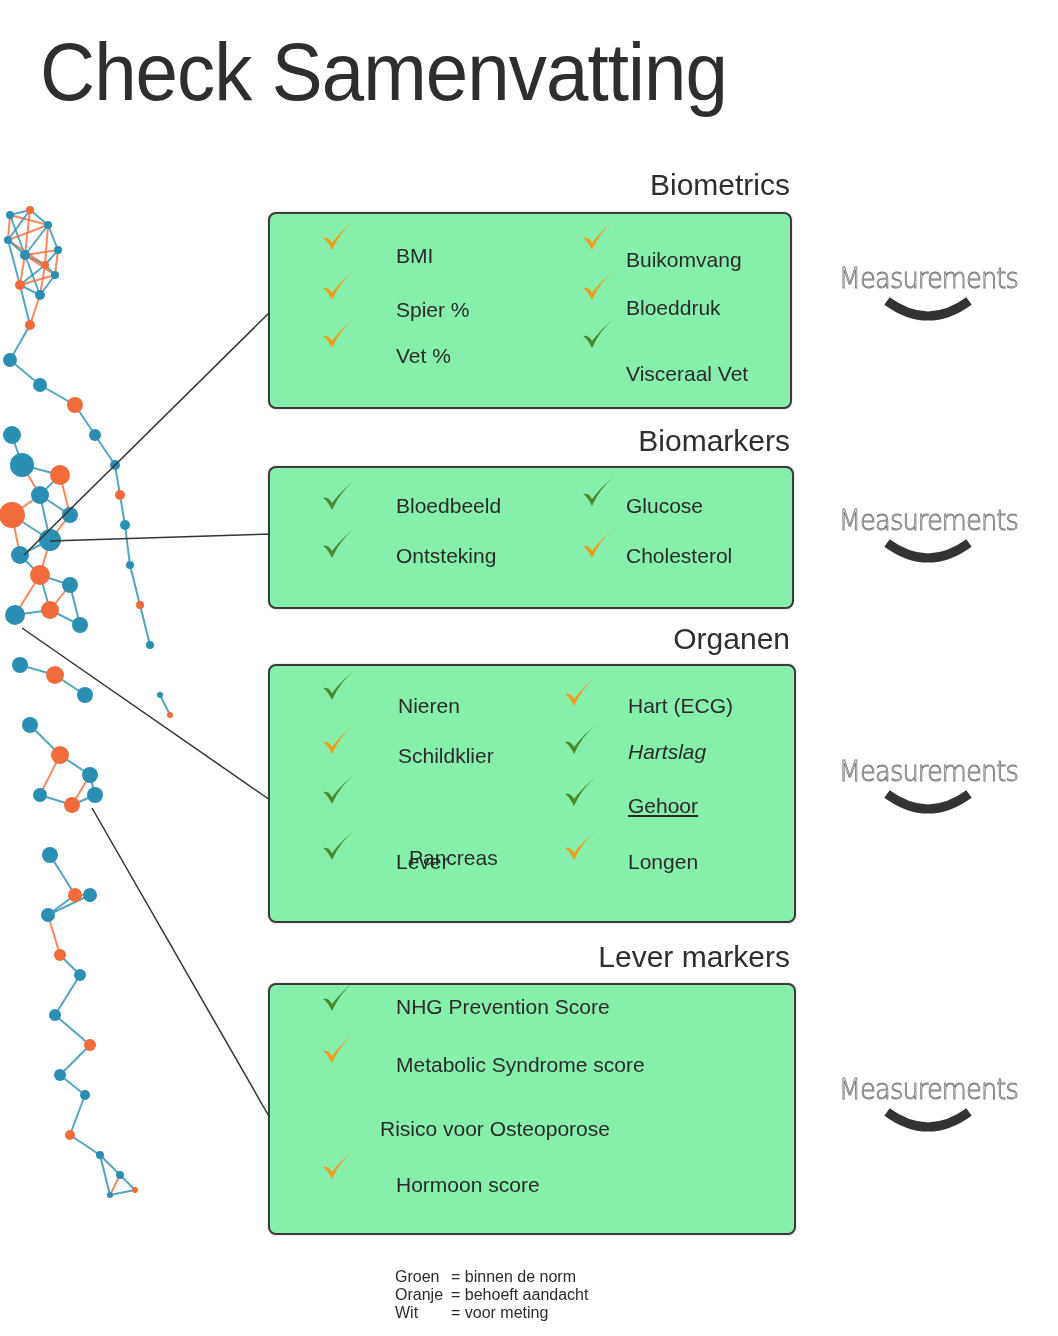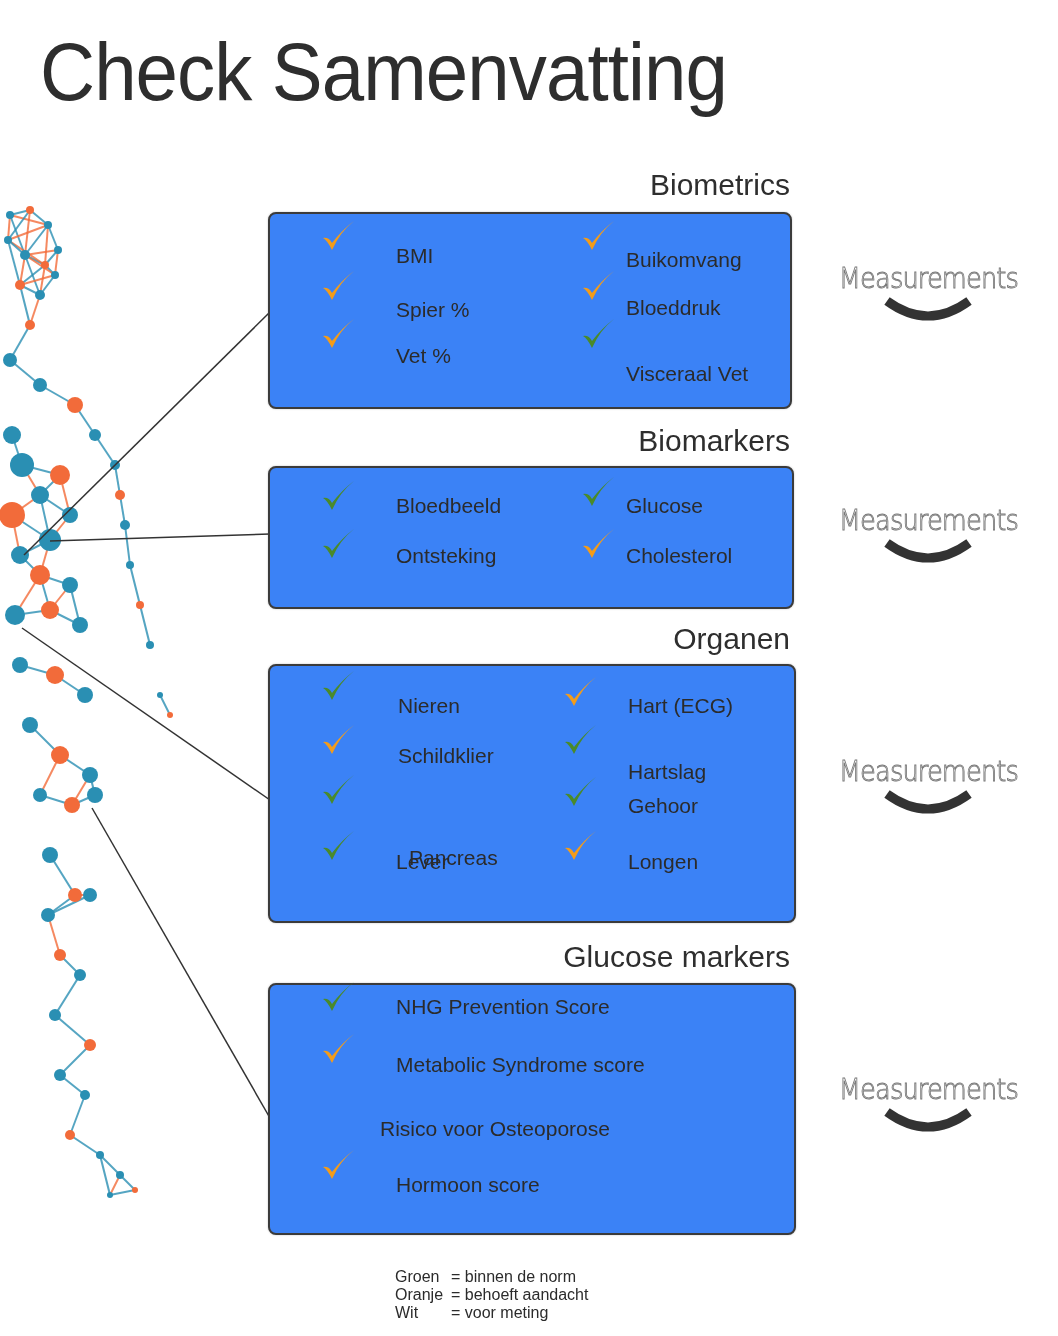--- a/index.html
+++ b/index.html
@@ -1,19 +1,19 @@
 <!DOCTYPE html>
 <html><head>
 <meta charset="utf-8">
 <style>
   html, body { margin:0; padding:0; background:#ffffff; }
   body { width:1058px; height:1336px; position:relative; overflow:hidden; font-family:"Liberation Sans", sans-serif; color:#2b2b2b; }
   .title { position:absolute; left:40px; top:22px; font-size:82px; font-weight:normal; color:#2e2e2e; letter-spacing:-1px; line-height:100px; white-space:nowrap; transform:scaleX(0.93); transform-origin:left top; }
   .section-title { position:absolute; font-size:30px; color:#2e2e2e; text-align:right; white-space:nowrap; }
-  .box { position:absolute; border:2px solid #3b3b3b; border-radius:8px; background:#3b82f6; box-shadow: 0 0 2px rgba(0,0,0,0.25); }
+  .box { position:absolute; border:2px solid #3b3b3b; border-radius:8px; background:#86efac; box-shadow: 0 0 2px rgba(0,0,0,0.25); }
   .item { position:absolute; display:flex; align-items:center; }
   .check { width:40px; height:40px; position:absolute; }
   .label { position:absolute; font-size:21px; color:#2b2b2b; white-space:nowrap; }
   .meas { position:absolute; width:200px; text-align:center; }
   .meas-text { font-family:"DejaVu Sans", sans-serif; font-weight:200; font-size:28px; color:#9a9a9a; letter-spacing:-1px; -webkit-text-stroke:0; font-stretch:condensed; transform:scaleX(0.92); display:inline-block; }
   .meas-text { color:transparent; -webkit-text-stroke:0.9px #777; }
   .smile { display:block; margin:0 auto; }
   .legend { position:absolute; left:395px; top:1268px; font-size:16px; line-height:18px; color:#2b2b2b; }
   .legend-row { display:flex; white-space:nowrap; }
   .legend-key { width:56px; }
@@ -295,43 +295,43 @@
   <div class="item" style="left:290px; top:26px;">
     <svg class="check" viewBox="0 0 40 40">
         <path d="M5 22 Q9 24 14 34 Q22 16 36 5 Q24 14 14 27 Q11 21 5 22 Z" fill="#f39c1a"></path>
       </svg>
     <span class="label" style="left:68px; top:2px;">Hart (ECG)</span>
   </div>
   <div class="item" style="left:290px; top:74px;">
     <svg class="check" viewBox="0 0 40 40">
         <path d="M5 22 Q9 24 14 34 Q22 16 36 5 Q24 14 14 27 Q11 21 5 22 Z" fill="#4a8a2a"></path>
       </svg>
-    <span class="label" style="left:68px; top:20px;">Hartslag</span>
+    <span class="label" style="left:68px; top:0;font-style:italic;">Hartslag</span>
   </div>
   <div class="item" style="left:290px; top:126px;">
     <svg class="check" viewBox="0 0 40 40">
         <path d="M5 22 Q9 24 14 34 Q22 16 36 5 Q24 14 14 27 Q11 21 5 22 Z" fill="#4a8a2a"></path>
       </svg>
-    <span class="label" style="left:68px; top:2px;">Gehoor</span>
+    <span class="label" style="left:68px; top:2px;text-decoration:underline;">Gehoor</span>
   </div>
   <div class="item" style="left:290px; top:180px;">
     <svg class="check" viewBox="0 0 40 40">
         <path d="M5 22 Q9 24 14 34 Q22 16 36 5 Q24 14 14 27 Q11 21 5 22 Z" fill="#f39c1a"></path>
       </svg>
     <span class="label" style="left:68px; top:4px;">Longen</span>
   </div>
 </div>
 <div class="meas" style="left:828px; top:755px;">
   <span class="meas-text">Measurements</span>
   <svg class="smile" width="90" height="30" viewBox="0 0 90 30">
       <path d="M4 6 Q45 36 86 6" stroke="#333" stroke-width="9" fill="none"></path>
     </svg>
 </div>
 
-<div class="section-title" style="right:268px; top:940px;">Glucose markers</div>
+<div class="section-title" style="right:268px; top:940px;">Lever markers</div>
 <div class="box" style="left:268px; top:983px; width:524px; height:248px;">
   <div class="item" style="left:48px; top:12px;">
     <svg class="check" viewBox="0 0 40 40">
         <path d="M5 22 Q9 24 14 34 Q22 16 36 5 Q24 14 14 27 Q11 21 5 22 Z" fill="#4a8a2a"></path>
       </svg>
     <span class="label" style="left:78px; top:-2px;">NHG Prevention Score</span>
   </div>
   <div class="item" style="left:48px; top:64px;">
     <svg class="check" viewBox="0 0 40 40">
         <path d="M5 22 Q9 24 14 34 Q22 16 36 5 Q24 14 14 27 Q11 21 5 22 Z" fill="#f39c1a"></path>

